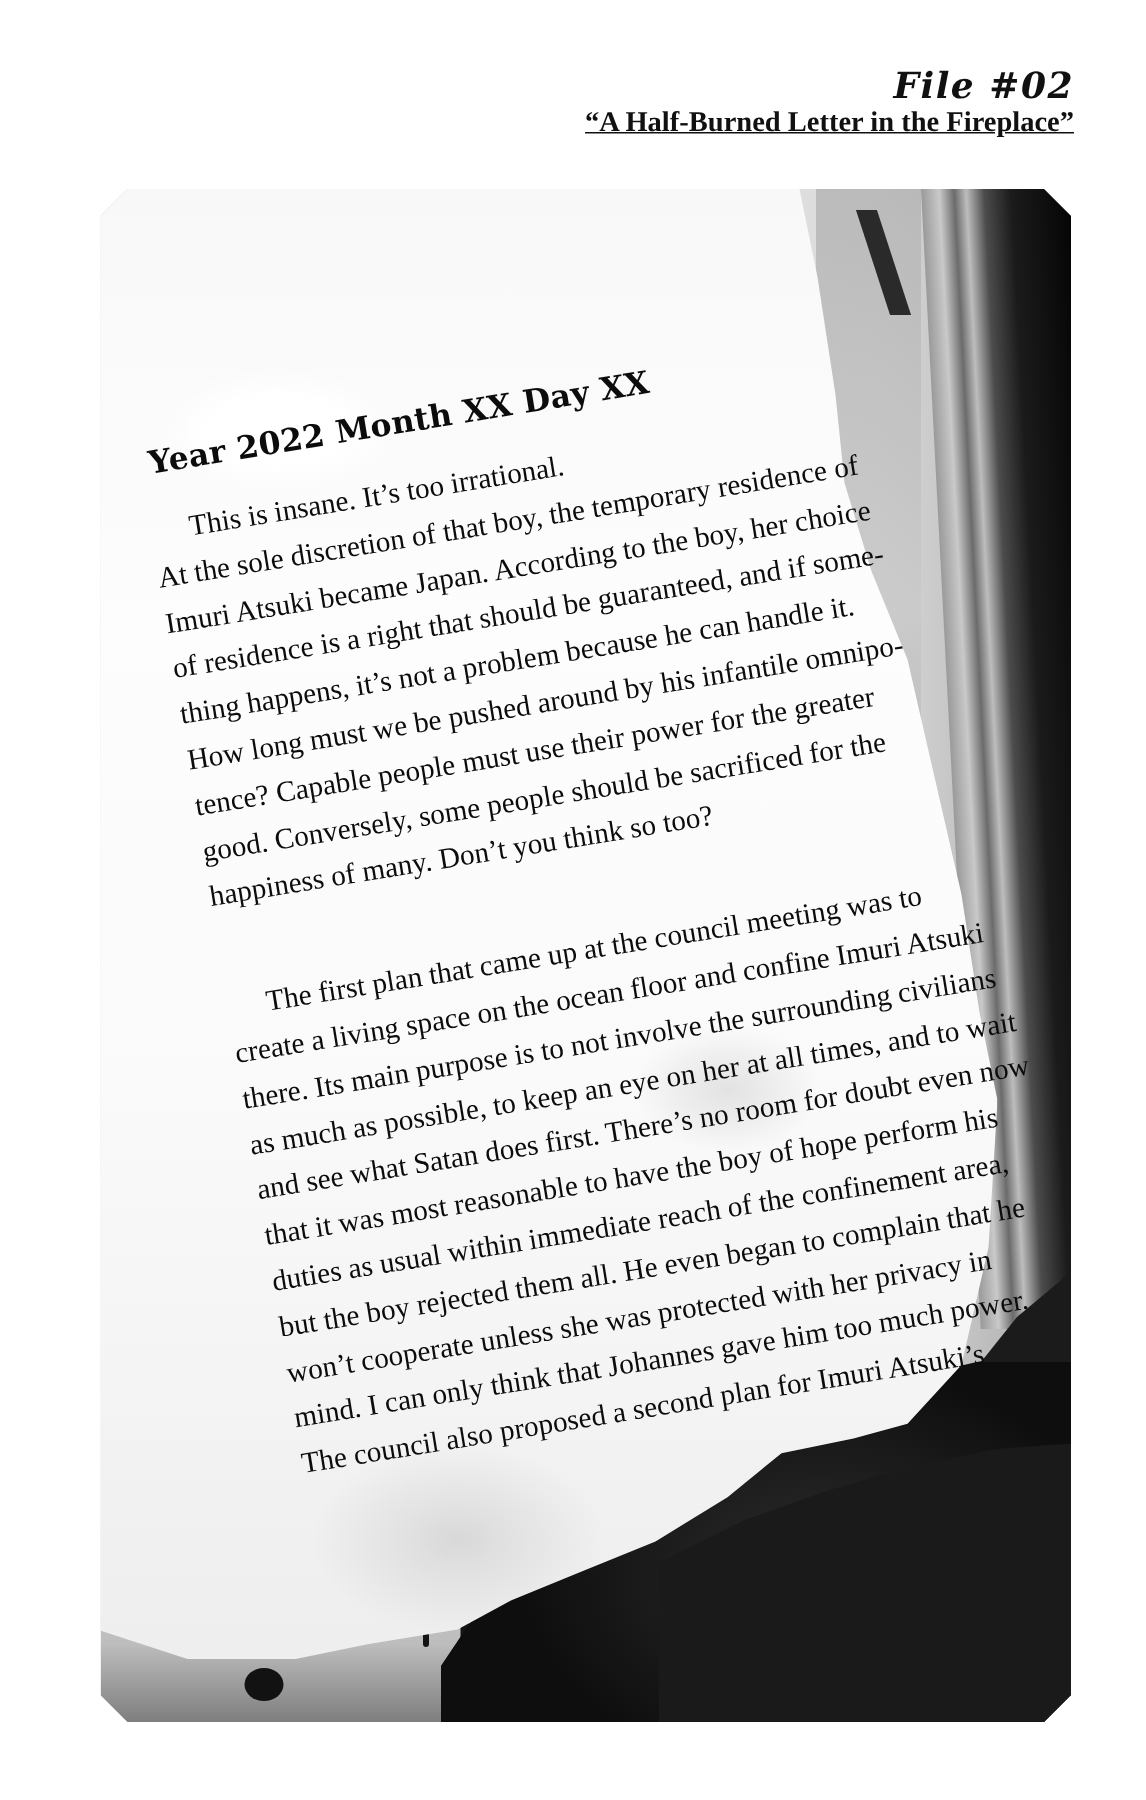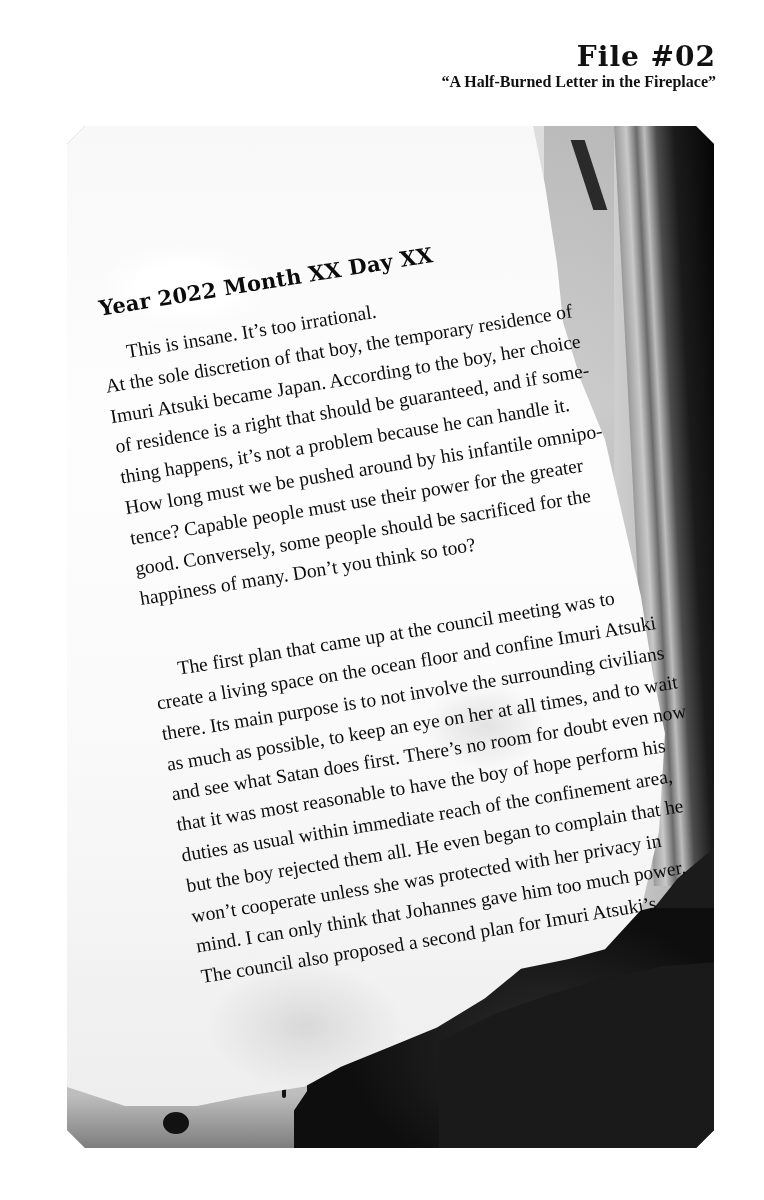--- a/index.html
+++ b/index.html
@@ -17,30 +17,32 @@
     .header {
       position: absolute;
       right: 48px;
       top: 44px;
       text-align: right;
       color: #111;
     }
     .file-number {
       font-family: "DejaVu Serif", serif;
       font-weight: bold;
-      font-size: 28px;
+      font-size: 24px;
       letter-spacing: 1px;
       line-height: 26px;
+      font-style: italic;
     }
     .file-subtitle {
       font-family: "Liberation Serif", serif;
       font-weight: bold;
-      font-size: 16px;
+      font-size: 19px;
       line-height: 24px;
       margin-top: 0px;
+      text-decoration: underline;
     }
     
     .frame {
       position: absolute;
       left: 67px;
       top: 126px;
       width: 647px;
       height: 1022px;
       clip-path: polygon(18px 0, 629px 0, 647px 18px, 647px 1004px, 629px 1022px, 18px 1022px, 0 1004px, 0 18px);
       background: #d8d8d8;

